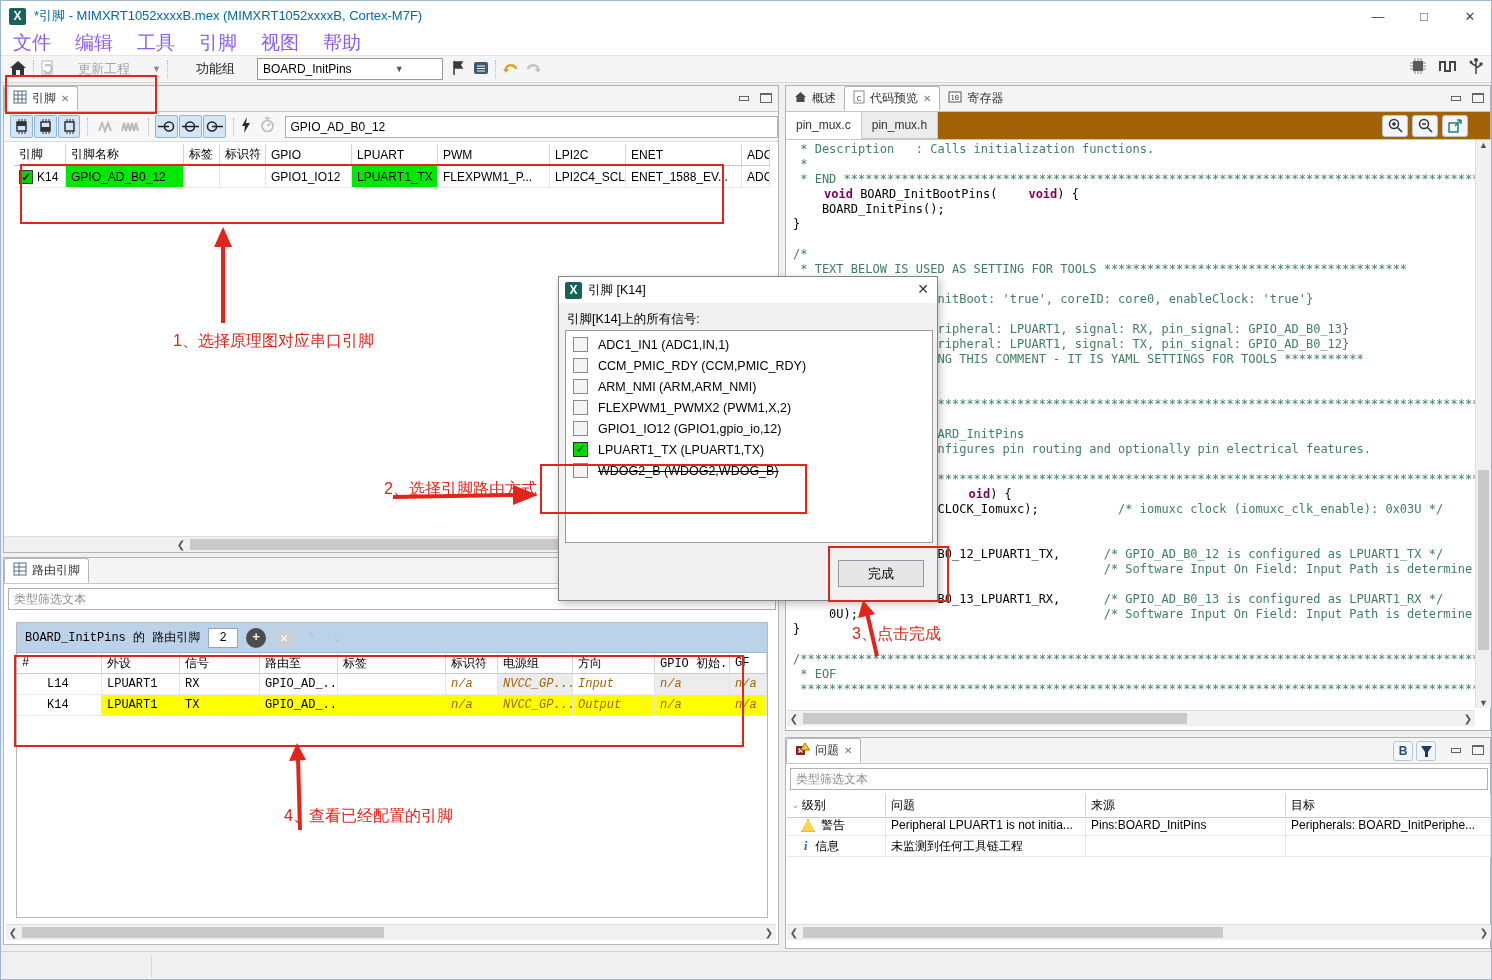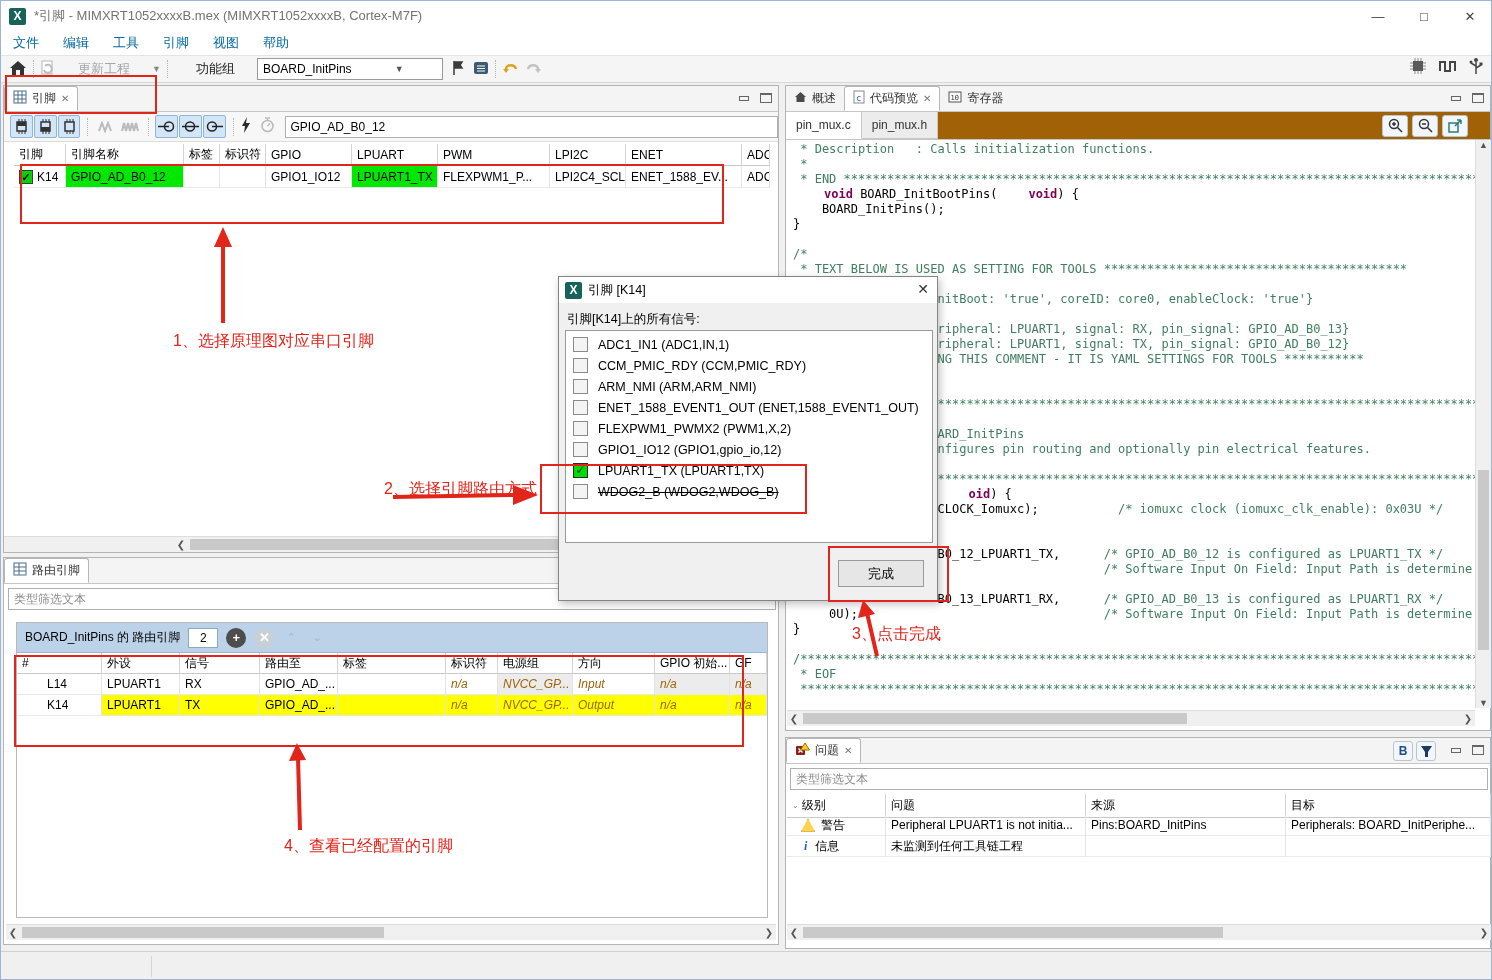--- a/index.html
+++ b/index.html
@@ -6,25 +6,25 @@
   html,body { background:#dfe6ee; }
   body { font-family:"Liberation Sans", sans-serif; }
   #app { position:relative; width:1492px; height:980px; background:#f0f0f0;
          border:1px solid #9ab6d4; overflow:hidden; font-size:12px; color:#000; }
   .abs { position:absolute; }
 
   
   .titlebar { left:0; top:0; width:1492px; height:30px; background:#fff; display:flex; align-items:center; }
   .app-logo { width:17px; height:17px; margin-left:8px; background:#17635a; color:#fff; font-weight:bold;
               font-size:12px; display:flex; align-items:center; justify-content:center; border-radius:2px; }
-  .title-text { margin-left:8px; font-size:13px; color:#737373; }
+  .title-text { margin-left:8px; font-size:13px; color:#0369a1; }
   .winbtns { position:absolute; right:0; top:0; height:30px; display:flex; }
   .winbtn { width:46px; height:30px; display:flex; align-items:center; justify-content:center; color:#444; font-size:13px; }
   .menubar { left:0; top:30px; width:1492px; height:24px; background:#fff; display:flex; align-items:center; }
-  .menu-item { padding:0 12px; font-size:13px; color:#0369a1; }
+  .menu-item { padding:0 12px; font-size:19px; color:#8b5cf6; }
   .toolbar { left:0; top:54px; width:1492px; height:28px; background:#f5f5f5; border-top:1px solid #e4e4e4;
              border-bottom:1px solid #d8d8d8; display:flex; align-items:center; }
   .tb-sep { width:1px; height:18px; border-left:1px dotted #b5b5b5; margin:0 6px; }
   .tb-label { font-size:13px; color:#222; margin:0 22px; }
   .tb-gray { color:#a6a6a6; }
   .combo { width:186px; height:22px; background:#fff; border:1px solid #999; display:flex; align-items:center; }
   .combo span { flex:1; padding-left:5px; font-size:12px; }
   .combo .arr { width:16px; color:#555; font-size:9px; text-align:center; }
   .tb-right { position:absolute; right:8px; top:56px; display:flex; gap:12px; align-items:center; }
 
@@ -326,21 +326,21 @@
               <rect x="1" y="1" width="12" height="12" fill="#fff" stroke="#4a6d8c"></rect>
               <path d="M1 5 h12 M1 9 h12 M6 1 v12" stroke="#4a6d8c"></path>
             </svg>
         </span>
         <span>路由引脚</span>
       </div>
     </div>
     <div class="abs" style="left:4px; top:30px; width:768px;">
       <input class="filter-input" placeholder="类型筛选文本" style="">
     </div>
-    <div class="abs group-box" style="left:12px; top:64px; width:752px; height:296px;">
+    <div class="abs group-box" style="left:12px; top:64px; width:752px; height:296px;font-family:Liberation Mono, monospace;">
       <div class="group-head">
         <span>BOARD_InitPins 的 路由引脚</span>
         <span class="count-box">2</span>
         <span class="rbtn add">+</span>
         <span class="rbtn gray">✕</span>
         <span class="chev">⌃</span>
         <span class="chev">⌄</span>
       </div>
       <div class="grid" style="grid-template-columns:85px 78px 80px 78px 108px 52px 75px 82px 75px 37px; grid-auto-rows:21px;">
         <div class="th">#</div>
@@ -533,24 +533,20 @@
           <span class="dlg-cb"></span>
           <span>ADC1_IN1 (ADC1,IN,1)</span>
         </div>
       <div class="dlg-item">
           <span class="dlg-cb"></span>
           <span>CCM_PMIC_RDY (CCM,PMIC_RDY)</span>
         </div>
       <div class="dlg-item">
           <span class="dlg-cb"></span>
           <span>ARM_NMI (ARM,ARM_NMI)</span>
-        </div>
-      <div class="dlg-item">
-          <span class="dlg-cb"></span>
-          <span>ENET_1588_EVENT1_OUT (ENET,1588_EVENT1_OUT)</span>
         </div>
       <div class="dlg-item">
           <span class="dlg-cb"></span>
           <span>FLEXPWM1_PWMX2 (PWM1,X,2)</span>
         </div>
       <div class="dlg-item">
           <span class="dlg-cb"></span>
           <span>GPIO1_IO12 (GPIO1,gpio_io,12)</span>
         </div>
       <div class="dlg-item">
@@ -580,15 +576,15 @@
       <polygon points="512,484 512,504 537,494" stroke="none"></polygon>
       <line x1="876" y1="655" x2="866" y2="612" stroke-width="4"></line>
       <polygon points="857,617 874,613 862,599" stroke="none"></polygon>
       <line x1="299" y1="829" x2="297" y2="756" stroke-width="4"></line>
       <polygon points="288,760 305,759 296,742" stroke="none"></polygon>
     </g>
   </svg>
   <div class="abs anno" style="left:172px; top:330px;">1、选择原理图对应串口引脚</div>
   <div class="abs anno" style="left:383px; top:478px;">2、选择引脚路由方式</div>
   <div class="abs anno" style="left:851px; top:623px;">3、点击完成</div>
-  <div class="abs anno" style="left:283px; top:835px;">4、查看已经配置的引脚</div>
+  <div class="abs anno" style="left:283px; top:805px;">4、查看已经配置的引脚</div>
 
 </div>
 
 </body></html>

